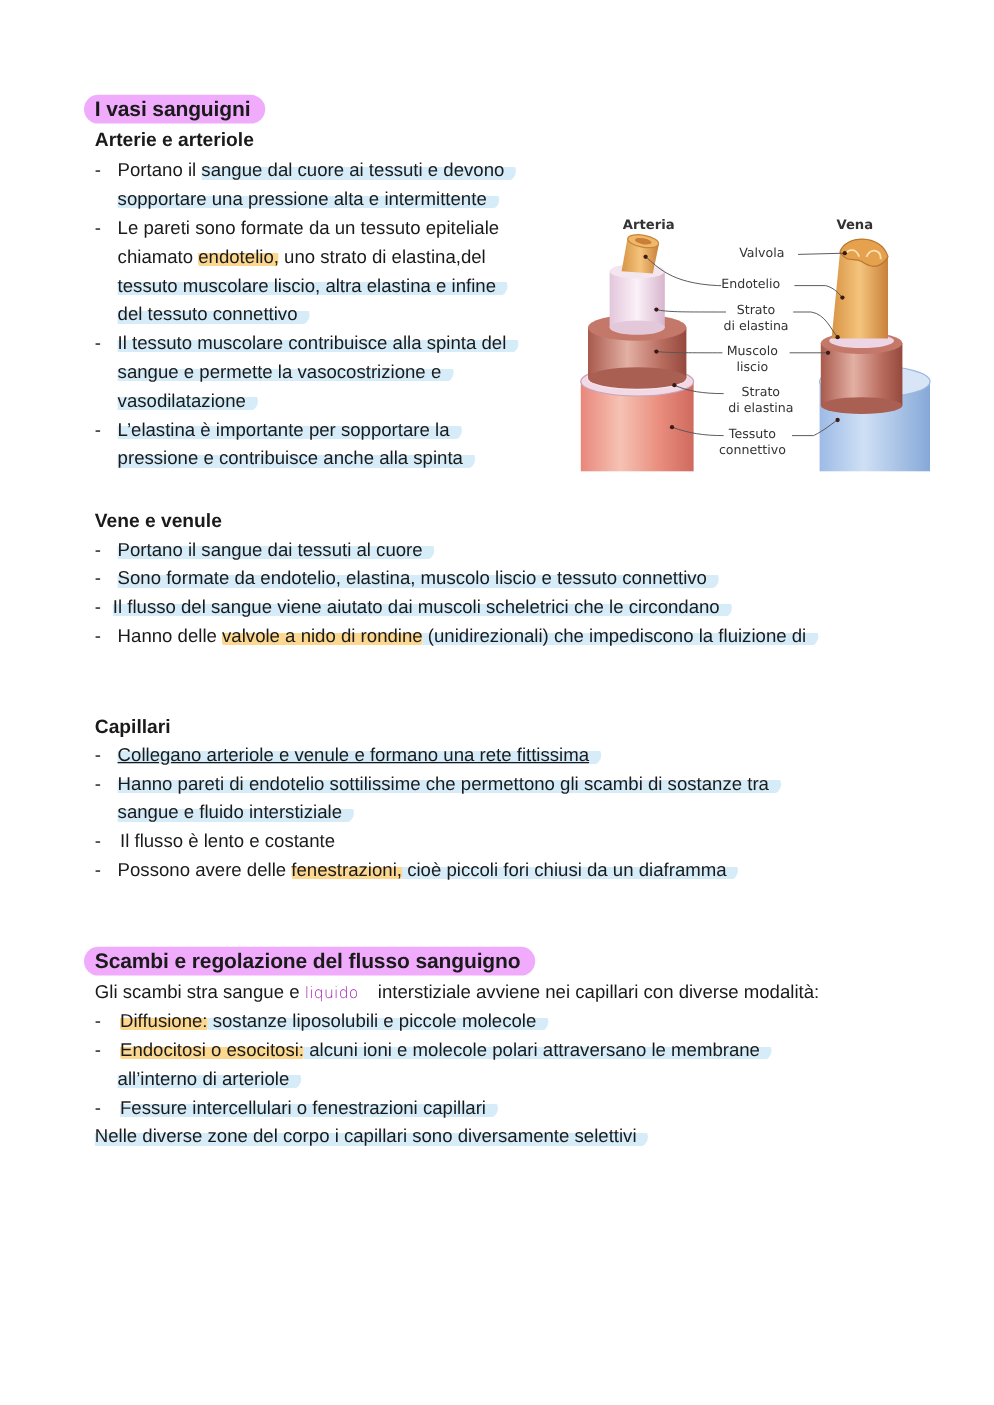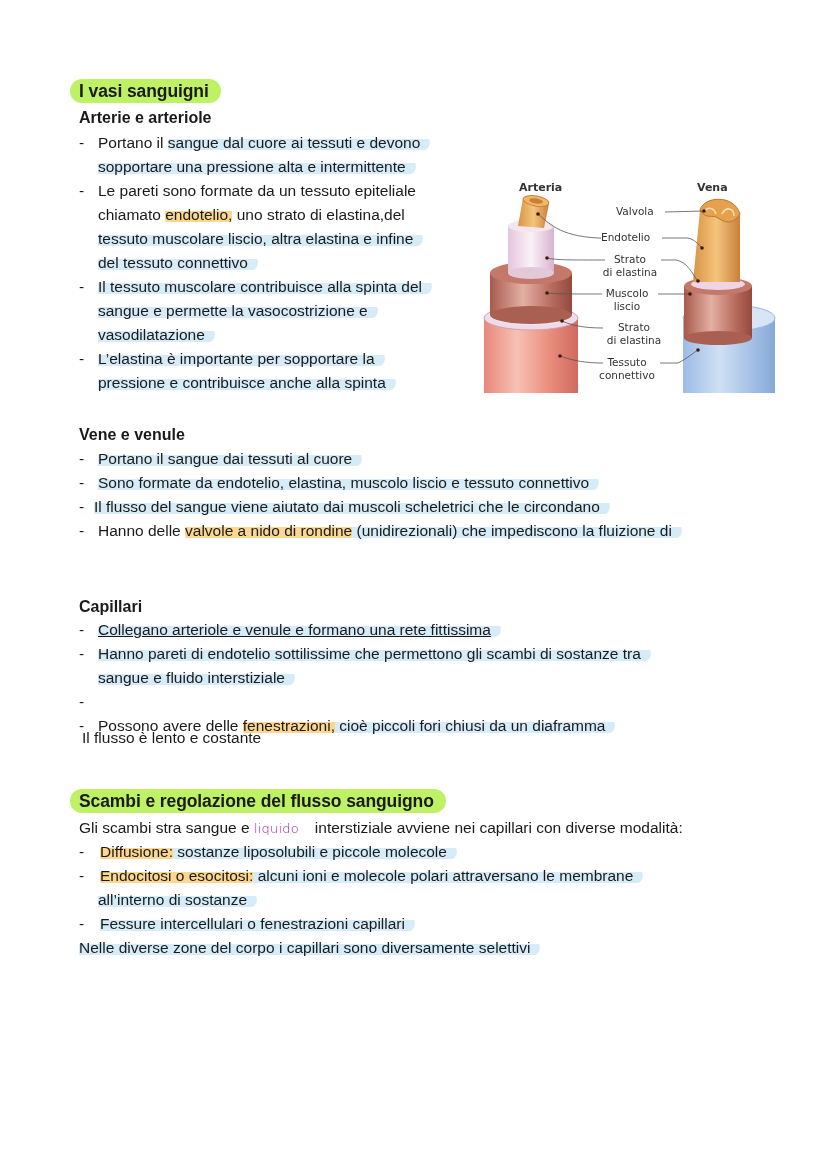--- a/index.html
+++ b/index.html
@@ -1,21 +1,21 @@
 <!DOCTYPE html>
 <html><head>
 <meta charset="utf-8">
 <style>
   html, body { margin: 0; padding: 0; background: #ffffff; }
   body { width: 828px; height: 1171px; position: relative; overflow: hidden;
          font-family: "Liberation Sans", sans-serif; color: #1a1a1a; }
   .page { position: absolute; left: 0; top: 0; width: 828px; height: 1171px; }
 
   .h1 { position: absolute; font-weight: bold; font-size: 17.5px; line-height: 24px; letter-spacing: -0.1px;
-        padding: 0 12px 0 9px; border-radius: 12px; background: #bef264; }
+        padding: 0 12px 0 9px; border-radius: 12px; background: #f0abfc; }
   .h2 { position: absolute; left: 79px; font-weight: bold; font-size: 16px; line-height: 22px; }
   .line { position: absolute; left: 79px; font-size: 15.5px; line-height: 24px; white-space: nowrap; }
   .dash { position: absolute; left: 79px; width: 14px; }
   .txt { position: absolute; left: 98px; }
   .cont { position: absolute; left: 98px; font-size: 15.5px; line-height: 24px; white-space: nowrap; }
 
   .hl-b { background: linear-gradient(to bottom, rgba(255,255,255,0) 30%, rgba(200,230,246,0.75) 30%, rgba(200,230,246,0.75) 92%, rgba(255,255,255,0) 92%);
           border-radius: 0 10px 10px 0; padding-right: 10px; }
   .hl-y { background: linear-gradient(to bottom, rgba(255,255,255,0) 30%, #fbd78f 30%, #fbd78f 92%, rgba(255,255,255,0) 92%); border-radius: 4px; }
   .hand { font-family: "DejaVu Sans", sans-serif; font-size: 13px; font-weight: 300; letter-spacing: 0.2px; color: #a21caf; }
@@ -176,41 +176,41 @@
     <span class="dash" style="left:0">-</span>
     <span class="txt" style="left:19px;text-decoration:underline;"><span class="hl-b">Collegano arteriole e venule e formano una rete fittissima</span></span>
   </div>
   <div class="line" style="top:642px;">
     <span class="dash" style="left:0">-</span>
     <span class="txt" style="left:19px;"><span class="hl-b">Hanno pareti di endotelio sottilissime che permettono gli scambi di sostanze tra</span></span>
   </div>
   <div class="cont" style="top:666px;"><span class="hl-b">sangue e fluido interstiziale</span></div>
   <div class="line" style="top:690px;">
     <span class="dash" style="left:0">-</span>
-    <span class="txt" style="left:3px;margin-top:36px;">Il flusso è lento e costante</span>
+    <span class="txt" style="left:21px;">Il flusso è lento e costante</span>
   </div>
   <div class="line" style="top:714px;">
     <span class="dash" style="left:0">-</span>
     <span class="txt" style="left:19px;"><span>Possono avere delle </span><span class="hl-y">fenestrazioni,</span><span class="hl-b"> cioè piccoli fori chiusi da un diaframma</span></span>
   </div>
 
   <div class="h1" style="left:70px; top:789px;"><span>Scambi e regolazione del flusso sanguigno</span></div>
 
   <div class="line" style="top:816px;">
     <span>Gli scambi stra sangue e </span><span class="hand">liquido</span><span style="display:inline-block; width:16px;"></span><span>interstiziale avviene nei capillari con diverse modalità:</span>
   </div>
 
   <div class="line" style="top:840px;">
     <span class="dash" style="left:0">-</span>
     <span class="txt" style="left:21px;"><span class="hl-y">Diffusione:</span><span class="hl-b"> sostanze liposolubili e piccole molecole</span></span>
   </div>
   <div class="line" style="top:864px;">
     <span class="dash" style="left:0">-</span>
     <span class="txt" style="left:21px;"><span class="hl-y">Endocitosi o esocitosi:</span><span class="hl-b"> alcuni ioni e molecole polari attraversano le membrane</span></span>
   </div>
-  <div class="cont" style="top:888px;"><span class="hl-b">all’interno di sostanze</span></div>
+  <div class="cont" style="top:888px;"><span class="hl-b">all’interno di arteriole</span></div>
   <div class="line" style="top:912px;">
     <span class="dash" style="left:0">-</span>
     <span class="txt" style="left:21px;"><span class="hl-b">Fessure intercellulari o fenestrazioni capillari</span></span>
   </div>
   <div class="line" style="top:936px;"><span class="hl-b">Nelle diverse zone del corpo i capillari sono diversamente selettivi</span></div>
 
 </div>
 
 </body></html>

